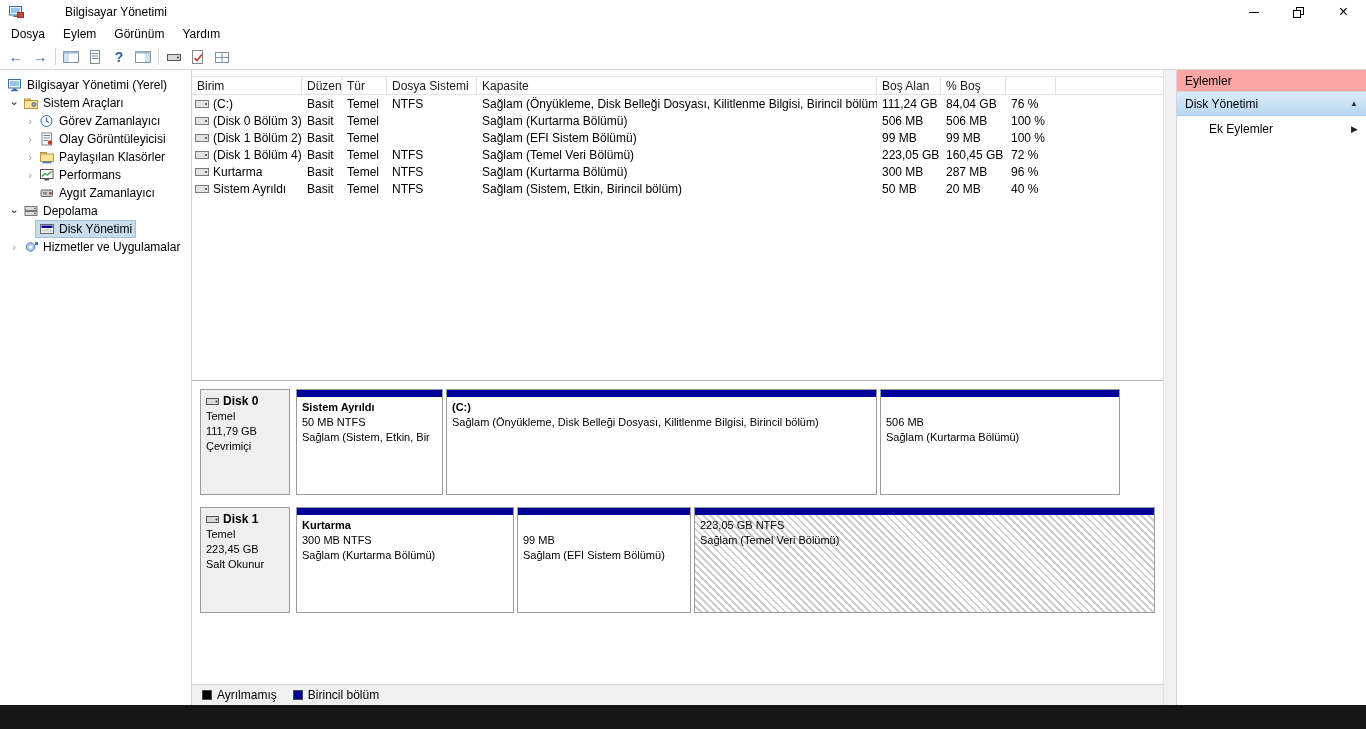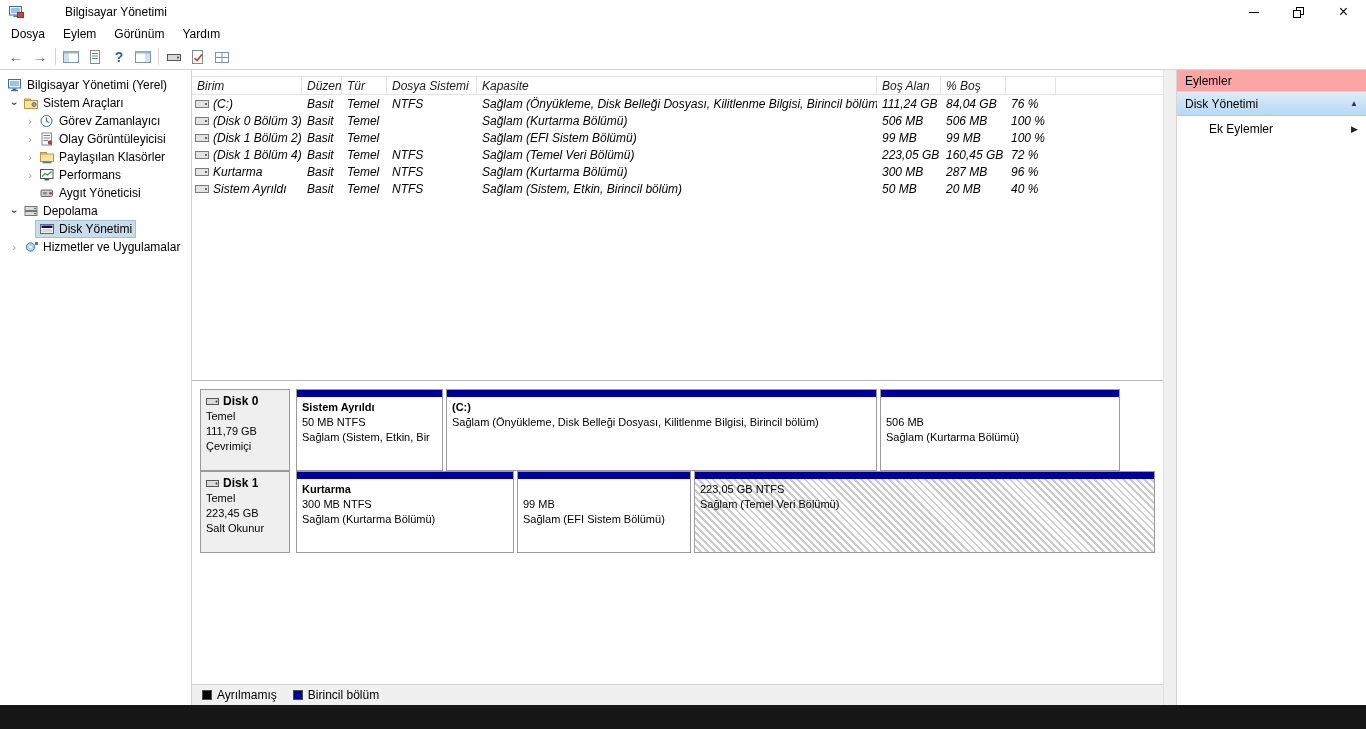--- a/index.html
+++ b/index.html
@@ -35,31 +35,31 @@
   
   .tr { height:18px; display:flex; align-items:center; white-space:nowrap; }
   .lvl0 { padding-left:4px; } .lvl1 { padding-left:8px; } .lvl2 { padding-left:24px; }
   .exp { display:inline-block; width:12px; flex:0 0 auto; text-align:center; font-size:11px; color:#9a9a9a; line-height:1; }
   .exp.open { transform:rotate(90deg); color:#3c3c3c; font-weight:bold; }
   .inner { display:flex; align-items:center; padding:1px 3px 1px 1px; }
   .ticon { flex:0 0 auto; margin:0 4px 0 2px; }
   .tlabel { white-space:nowrap; }
   .tr.selected .inner { background:#c9dcec; outline:1px solid #a3c2da; }
   
-  #volumes-pane { height:311px; flex:0 0 auto; border-bottom:1px solid #b9b9b9; overflow:hidden; padding-top:6px; background:#fff;font-style:italic; }
+  #volumes-pane { height:311px; flex:0 0 auto; border-bottom:1px solid #b9b9b9; overflow:hidden; padding-top:6px; background:#fff; }
   .vhead, .vrow { display:grid; grid-template-columns:110px 40px 45px 90px 400px 64px 65px 50px 1fr; align-items:center; }
   .vhead { height:19px; border-top:1px solid #e3e3e3; border-bottom:1px solid #e3e3e3; }
   .hc { height:100%; display:flex; align-items:center; padding-left:5px; border-right:1px solid #e3e3e3; overflow:hidden; white-space:nowrap; color:#1a1a1a; }
   .vrow { height:17px; }
   .vc { padding-left:5px; white-space:nowrap; overflow:hidden; }
   .vc.namec { display:flex; align-items:center; gap:4px; padding-left:3px; }
   .vicon { flex:0 0 auto; }
   
   #graphic-pane { flex:1; padding:8px 8px 0; overflow:hidden; background:#fff; }
-  .disk-row { display:flex; height:82px; margin-bottom:0; }
+  .disk-row { display:flex; height:106px; margin-bottom:12px; }
   .disk-head { width:90px; flex:0 0 auto; border:1px solid #9a9a9a; background:#efefef; padding:4px 5px; margin-right:6px; font-size:11px; line-height:15px; overflow:hidden; }
   .dh-title { display:flex; align-items:center; gap:4px; font-weight:bold; font-size:12px; white-space:nowrap; }
   .dh-line { white-space:nowrap; overflow:hidden; }
   .parts { flex:1; display:flex; gap:3px; min-width:0; }
   .part { border:1px solid #9a9a9a; background:#fff; display:flex; flex-direction:column; overflow:hidden; flex:0 0 auto; }
   .pband { height:7px; background:#000099; flex:0 0 auto; }
   .pbody { padding:3px 5px; font-size:11px; line-height:15px; overflow:hidden; flex:1; }
   .pname { font-weight:bold; height:15px; white-space:nowrap; overflow:hidden; }
   .pline { white-space:nowrap; overflow:hidden; }
   .part.hatched .pbody { background:repeating-linear-gradient(45deg,#ffffff 0px,#ffffff 3px,#cdcdcd 3px,#cdcdcd 5px); }
@@ -246,21 +246,21 @@
       </div>
 
       <div class="tr lvl2">
         <span class="exp"></span>
         <span class="inner">
           <svg class="ticon" width="16" height="14" viewBox="0 0 16 14">
             <rect x="2" y="4" width="11.5" height="6.5" rx="1" fill="#cfcfcf" stroke="#666"></rect>
             <circle cx="11.5" cy="7.2" r="1.3" fill="#a33a2e"></circle>
             <rect x="4" y="6" width="4" height="2.5" fill="#8d8d8d"></rect>
           </svg>
-          <span class="tlabel">Aygıt Yöneticisi</span>
+          <span class="tlabel">Aygıt Zamanlayıcı</span>
         </span>
       </div>
 
       <div class="tr lvl1">
         <span class="exp open">›</span>
         <span class="inner">
           <svg class="ticon" width="16" height="14" viewBox="0 0 16 14">
             <rect x="2" y="2.5" width="12" height="4" fill="#dcdcdc" stroke="#777"></rect>
             <rect x="2" y="7.5" width="12" height="4" fill="#dcdcdc" stroke="#777"></rect>
             <circle cx="12" cy="4.5" r="0.8" fill="#444"></circle>

